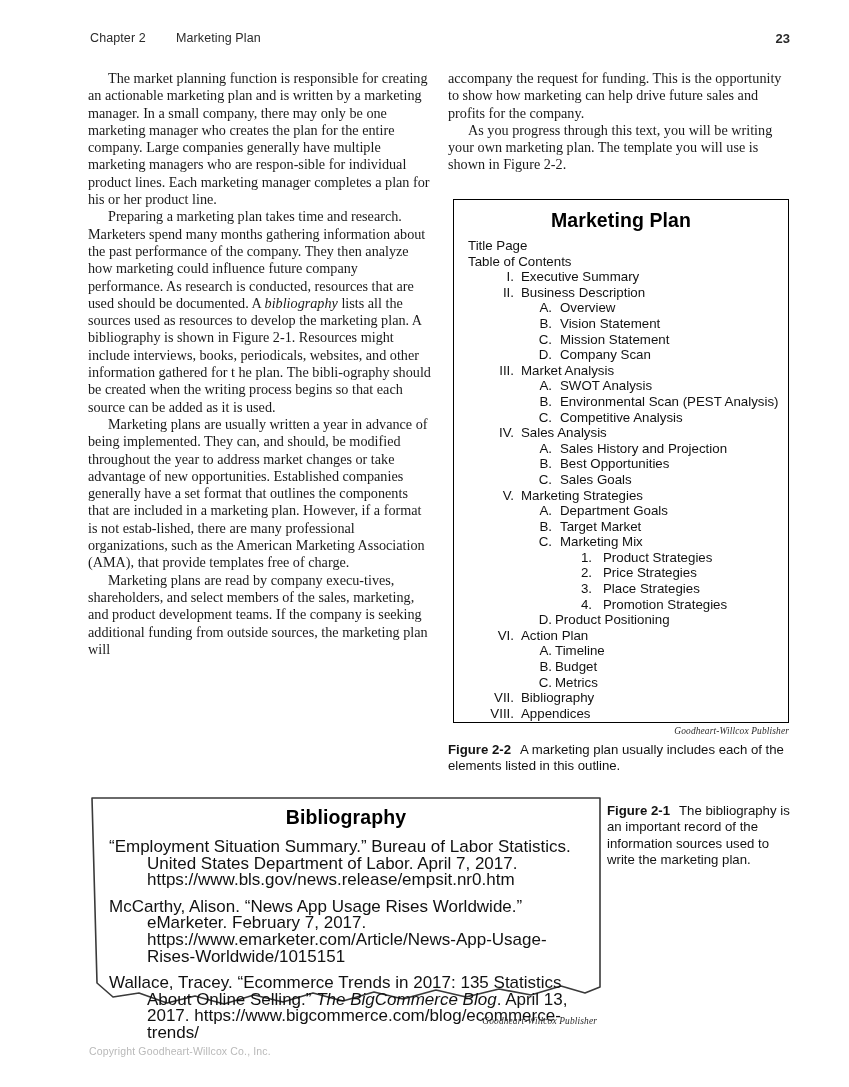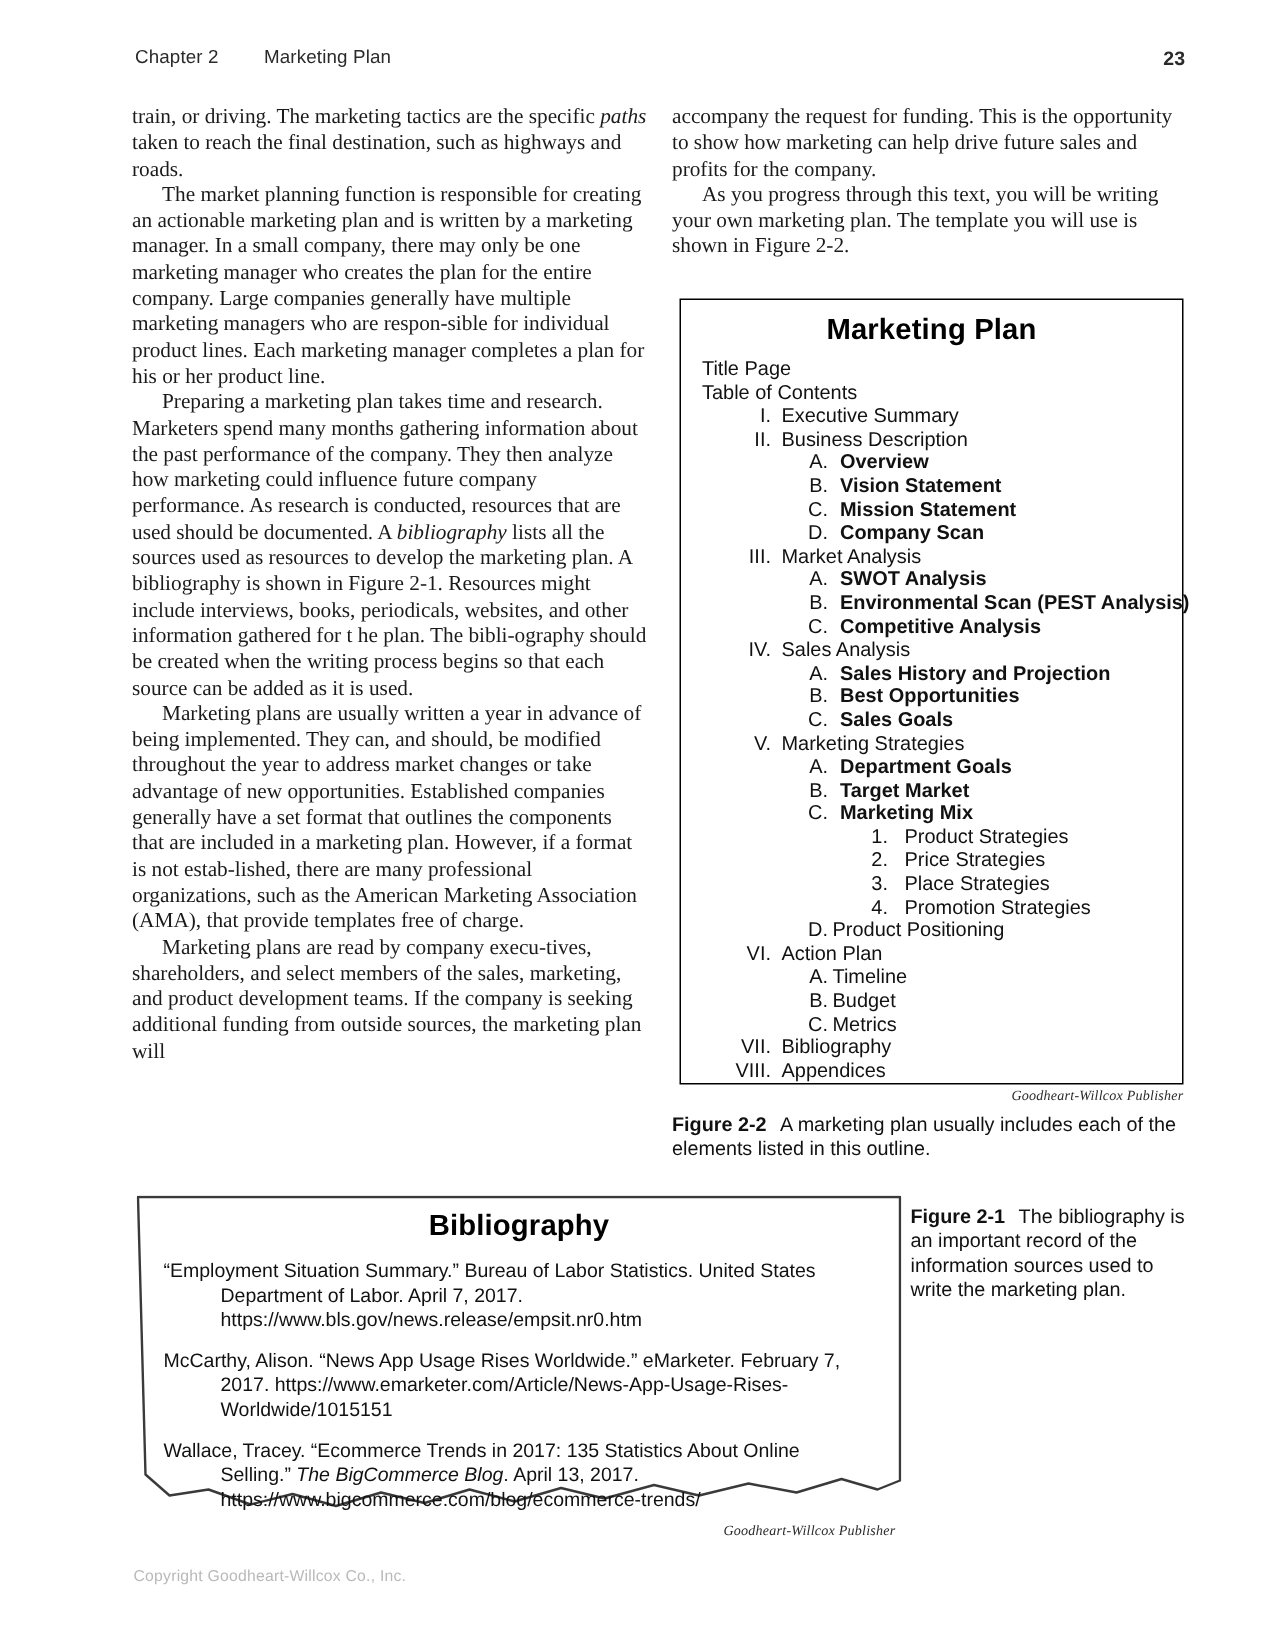--- a/index.html
+++ b/index.html
@@ -81,21 +81,21 @@
   }
   .mp-text { flex: none; }
 
   
   .lvl-top  { padding-left: 14px; }                 
   .lvl-rom  { padding-left: 14px; }
   .lvl-rom  .mp-mark { width: 46px; }
   .lvl-rom  .mp-text { padding-left: 7px; }
   .lvl-let  { padding-left: 14px; }
   .lvl-let  .mp-mark { width: 84px; }
-  .lvl-let  .mp-text { padding-left: 8px; font-weight: bold; }
+  .lvl-let  .mp-text { padding-left: 8px; }
   .lvl-let-tight { padding-left: 14px; }
   .lvl-let-tight .mp-mark { width: 84px; }
   .lvl-let-tight .mp-text { padding-left: 3px; }
   .lvl-num  { padding-left: 14px; }
   .lvl-num  .mp-mark { width: 124px; }
   .lvl-num  .mp-text { padding-left: 11px; }
 
   
   .credit {
     position: absolute;
@@ -145,21 +145,21 @@
   #bib-title {
     font-family: "Liberation Sans", sans-serif;
     font-weight: bold;
     font-size: 19.5px;
     text-align: center;
     color: #000;
     letter-spacing: .1px;
   }
   .bib-entry {
     font-family: "Liberation Sans", sans-serif;
-    font-size: 13px;
+    font-size: 17px;
     line-height: 16.6px;
     color: #111;
     padding-left: 38px;
     text-indent: -38px;
     margin-top: 10px;
   }
   .bib-entry i { font-style: italic; }
 
   
   #footer {
@@ -175,21 +175,20 @@
 </head>
 <body>
 
 <div class="running-head">
   <span class="rh-chapter">Chapter 2</span>
   <span class="rh-title">Marketing Plan</span>
   <span class="rh-page">23</span>
 </div>
 
 <div class="col" id="col-left">
-    <p class="noindent">train, or driving. The marketing tactics are the specific <i>paths</i> taken to reach the final destination, such as highways and roads.</p>
     <p>The market planning function is responsible for creating an actionable marketing plan and is written by a marketing manager. In a small company, there may only be one marketing manager who creates the plan for the entire company. Large companies generally have multiple marketing managers who are respon-sible for individual product lines. Each marketing manager completes a plan for his or her product line.</p>
     <p>Preparing a marketing plan takes time and research. Marketers spend many months gathering information about the past performance of the company. They then analyze how marketing could influence future company performance. As research is conducted, resources that are used should be documented. A <i>bibliography</i> lists all the sources used as resources to develop the marketing plan. A bibliography is shown in Figure 2-1. Resources might include interviews, books, periodicals, websites, and other information gathered for t he plan. The bibli-ography should be created when the writing process begins so that each source can be added as it is used.</p>
     <p>Marketing plans are usually written a year in advance of being implemented. They can, and should, be modified throughout the year to address market changes or take advantage of new opportunities. Established companies generally have a set format that outlines the components that are included in a marketing plan. However, if a format is not estab-lished, there are many professional organizations, such as the American Marketing Association (AMA), that provide templates free of charge.</p>
     <p>Marketing plans are read by company execu-tives, shareholders, and select members of the sales, marketing, and product development teams. If the company is seeking additional funding from outside sources, the marketing plan will</p>
   </div>
 
 <div class="col" id="col-right">
     <p class="noindent">accompany the request for funding. This is the opportunity to show how marketing can help drive future sales and profits for the company.</p>
     <p>As you progress through this text, you will be writing your own marketing plan. The template you will use is shown in Figure 2-2.</p>
   </div>

